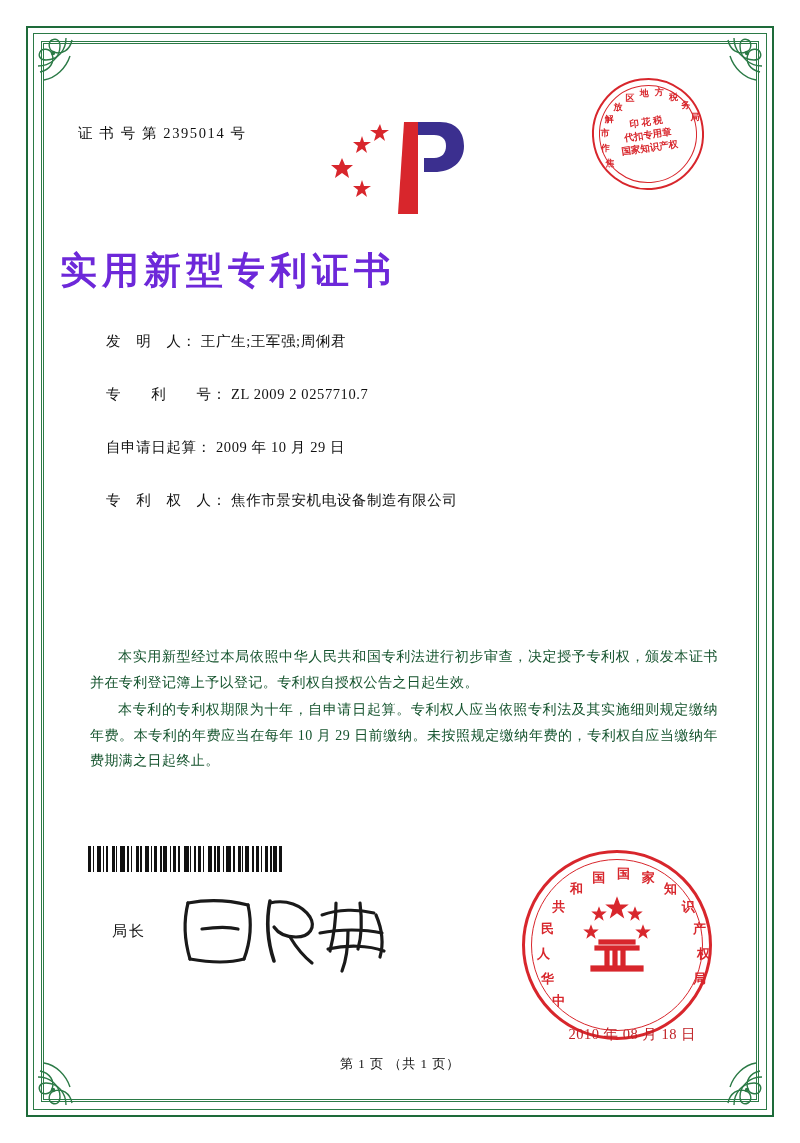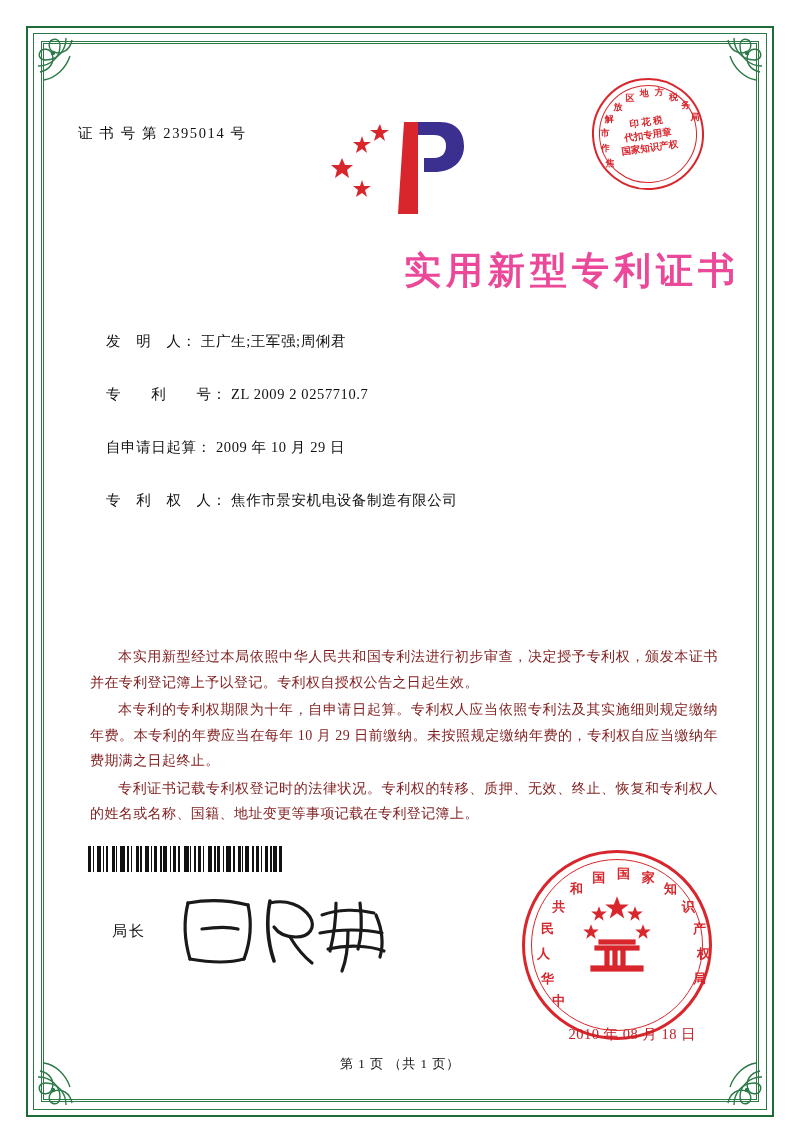--- a/index.html
+++ b/index.html
@@ -125,25 +125,25 @@
     font-size: 9.5px;
     line-height: 13px;
     font-weight: bold;
     transform: rotate(-8deg);
   }
   .title {
     position: absolute;
     left: 0;
     right: 0;
     top: 186px;
-    text-align: right;
+    text-align: left;
     font-size: 37px;
     font-weight: bold;
     letter-spacing: 5px;
-    color: #ec4899;
+    color: #6d28d9;
     font-family: "DejaVu Serif", "Liberation Serif", serif;
   }
   .fields {
     position: absolute;
     left: 46px;
     top: 272px;
     right: 10px;
   }
   .field {
     font-size: 14.5px;
@@ -158,21 +158,21 @@
   .field .val {
     display: inline-block;
   }
   .paras {
     position: absolute;
     left: 30px;
     right: 22px;
     top: 584px;
     font-size: 14px;
     line-height: 25.5px;
-    color: #7f1d1d;
+    color: #14532d;
     text-align: justify;
     letter-spacing: 0.4px;
   }
   .paras p {
     margin: 0 0 2px 0;
     text-indent: 28px;
   }
   
   .barcode {
     position: absolute;
@@ -374,21 +374,20 @@
       </div>
       <div class="field">
         <span class="lbl">专　利　权　人：</span>
         <span class="val">焦作市景安机电设备制造有限公司</span>
       </div>
     </div>
 
     <div class="paras">
       <p>本实用新型经过本局依照中华人民共和国专利法进行初步审查，决定授予专利权，颁发本证书并在专利登记簿上予以登记。专利权自授权公告之日起生效。</p>
       <p>本专利的专利权期限为十年，自申请日起算。专利权人应当依照专利法及其实施细则规定缴纳年费。本专利的年费应当在每年 10 月 29 日前缴纳。未按照规定缴纳年费的，专利权自应当缴纳年费期满之日起终止。</p>
-      <p>专利证书记载专利权登记时的法律状况。专利权的转移、质押、无效、终止、恢复和专利权人的姓名或名称、国籍、地址变更等事项记载在专利登记簿上。</p>
     </div>
 
     <div class="barcode">
       <i style="width:3px"></i>
         <i style="width:2px;background:transparent"></i>
       <i style="width:1px"></i>
         <i style="width:3px;background:transparent"></i>
       <i style="width:4px"></i>
         <i style="width:2px;background:transparent"></i>
       <i style="width:1px"></i>

